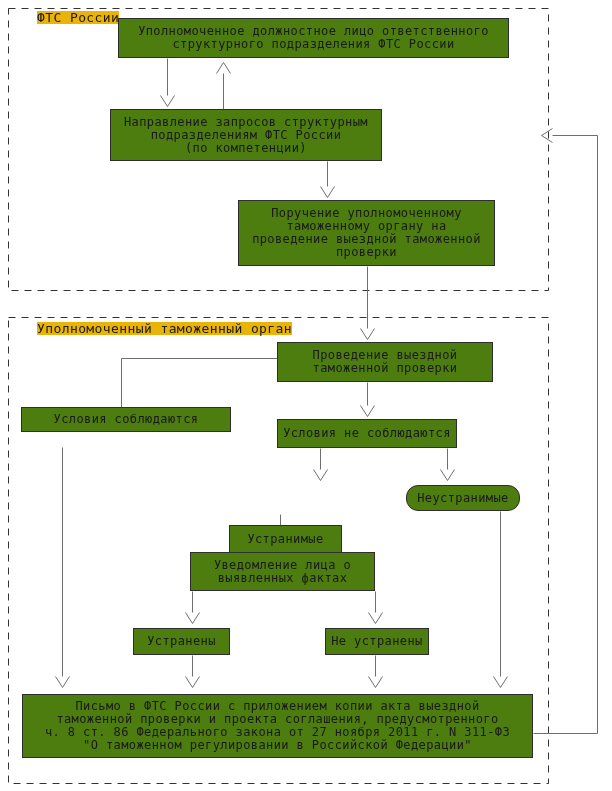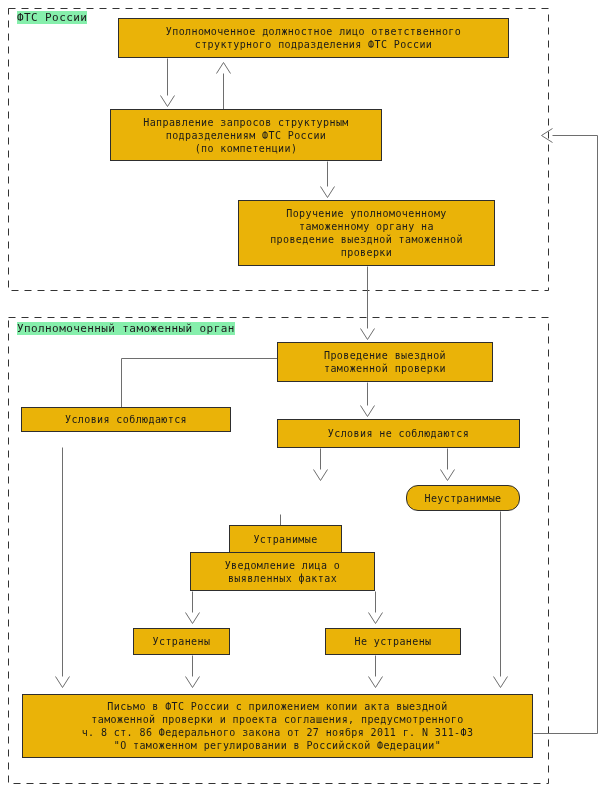--- a/index.html
+++ b/index.html
@@ -9,33 +9,34 @@
     background:#ffffff;
     font-family:"DejaVu Sans Mono","Liberation Mono",monospace;
     color:#1a1a1a;
     overflow:hidden;
   }
   #wires{position:absolute;left:0;top:0;width:612px;height:791px;}
   .fbox{
     position:absolute;
     box-sizing:border-box;
     border:1px solid #2e2e2e;
-    background:#eab308;
+    background:#4d7c0f;
     display:flex;align-items:center;justify-content:center;
     text-align:center;
-    font-size:10px;line-height:13px;letter-spacing:0.4px;
+    font-size:12px;line-height:13px;letter-spacing:0.4px;
     white-space:pre-line;
     z-index:2;
   }
   .zone-label{
     position:absolute;
-    font-size:11px;line-height:13px;letter-spacing:0.4px;
+    font-size:13px;line-height:13px;letter-spacing:0.4px;
     white-space:nowrap;
-    background:#86efac;
+    background:#eab308;
     z-index:2;
+    margin-left:20px;
   }
 </style>
 </head>
 <body>
 
 <div id="canvas">
 
   <svg id="wires" width="612" height="791" viewBox="0 0 612 791" xmlns="http://www.w3.org/2000/svg">
     <g transform="translate(0.5,0.5)" fill="none">
 
@@ -108,31 +109,31 @@
   <div class="fbox" style="left:238px;top:200px;width:257px;height:66px;">Поручение уполномоченному
 таможенному органу на
 проведение выездной таможенной
 проверки</div>
 
   <div class="fbox" style="left:277px;top:342px;width:216px;height:40px;">Проведение выездной
 таможенной проверки</div>
 
   <div class="fbox" style="left:21px;top:407px;width:210px;height:25px;">Условия соблюдаются</div>
 
-  <div class="fbox" style="left:277px;top:419px;width:243px;height:29px;">Условия не соблюдаются</div>
+  <div class="fbox" style="left:277px;top:419px;width:180px;height:29px;">Условия не соблюдаются</div>
 
   <div class="fbox" style="left:229px;top:486px;width:113px;height:28px;margin-top:39px;">Устранимые</div>
 
   <div class="fbox" style="left:406px;top:485px;width:114px;height:26px;border-radius:12px;">Неустранимые</div>
 
   <div class="fbox" style="left:190px;top:552px;width:185px;height:39px;">Уведомление лица о
 выявленных фактах</div>
 
   <div class="fbox" style="left:133px;top:628px;width:97px;height:27px;">Устранены</div>
 
-  <div class="fbox" style="left:325px;top:628px;width:136px;height:27px;text-align:center;">Не устранены</div>
+  <div class="fbox" style="left:325px;top:628px;width:104px;height:27px;text-align:center;">Не устранены</div>
 
   <div class="fbox" style="left:22px;top:694px;width:511px;height:64px;">Письмо в ФТС России с приложением копии акта выездной
 таможенной проверки и проекта соглашения, предусмотренного
 ч. 8 ст. 86 Федерального закона от 27 ноября 2011 г. N 311-ФЗ
 "О таможенном регулировании в Российской Федерации"</div>
 
 </div>
 
 </body></html>

